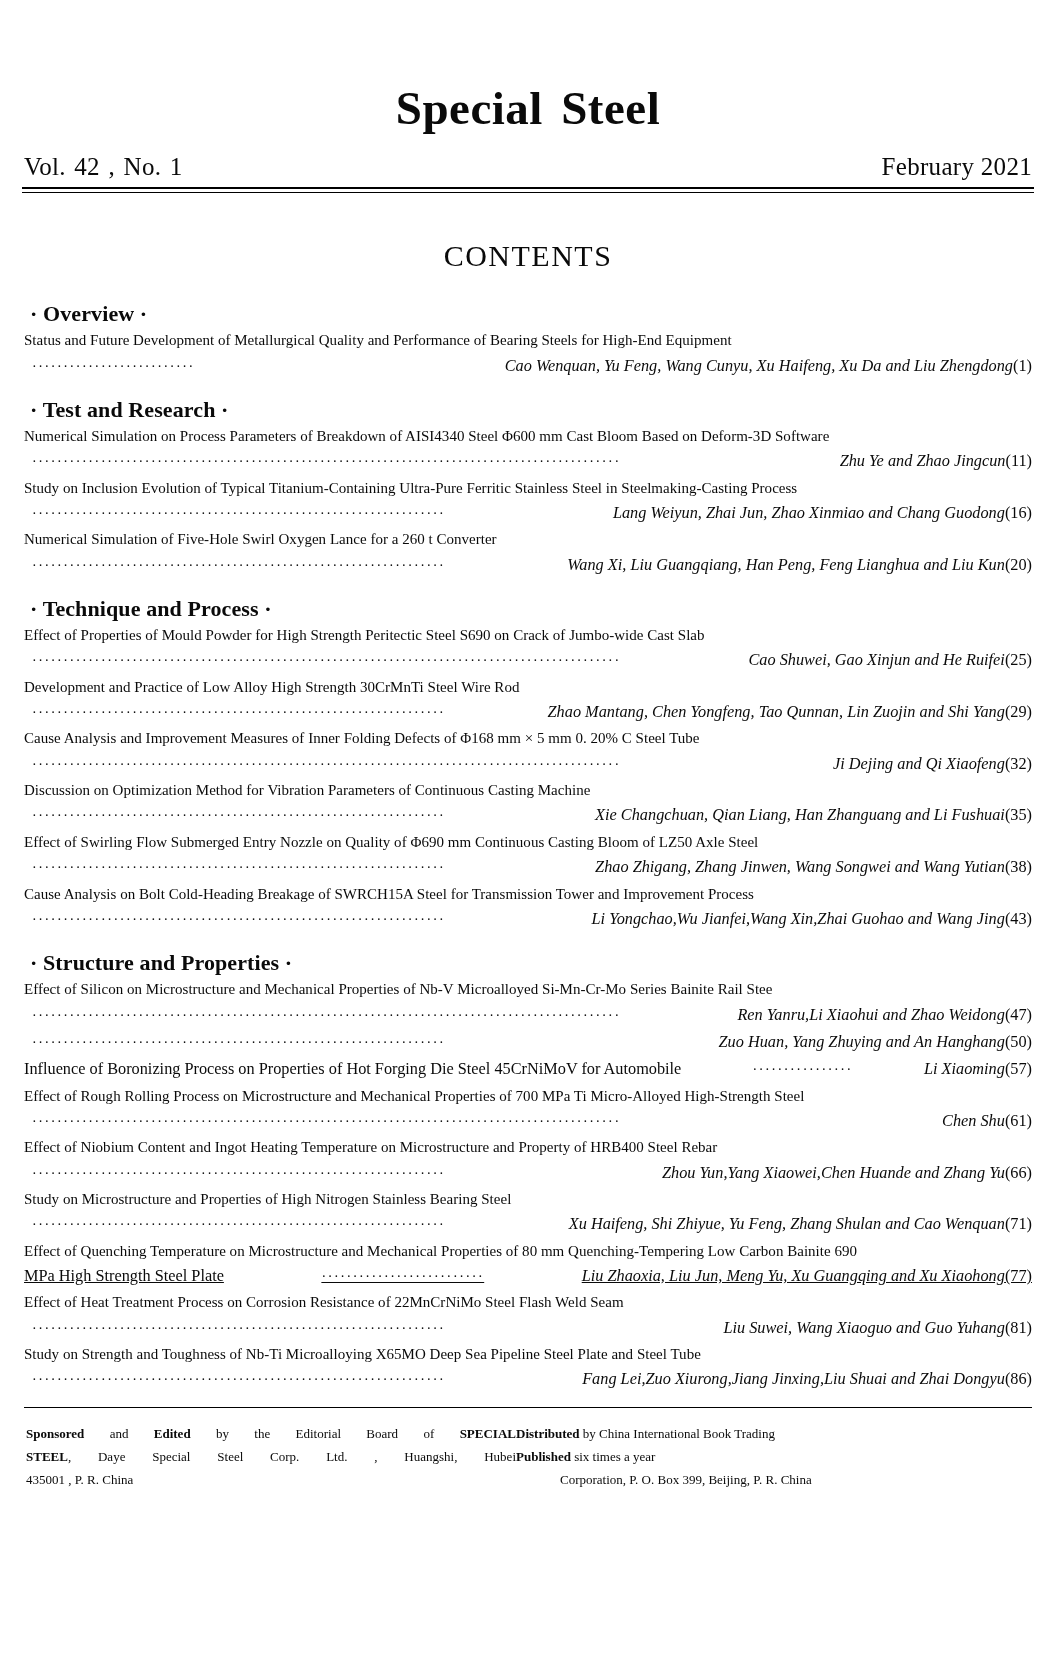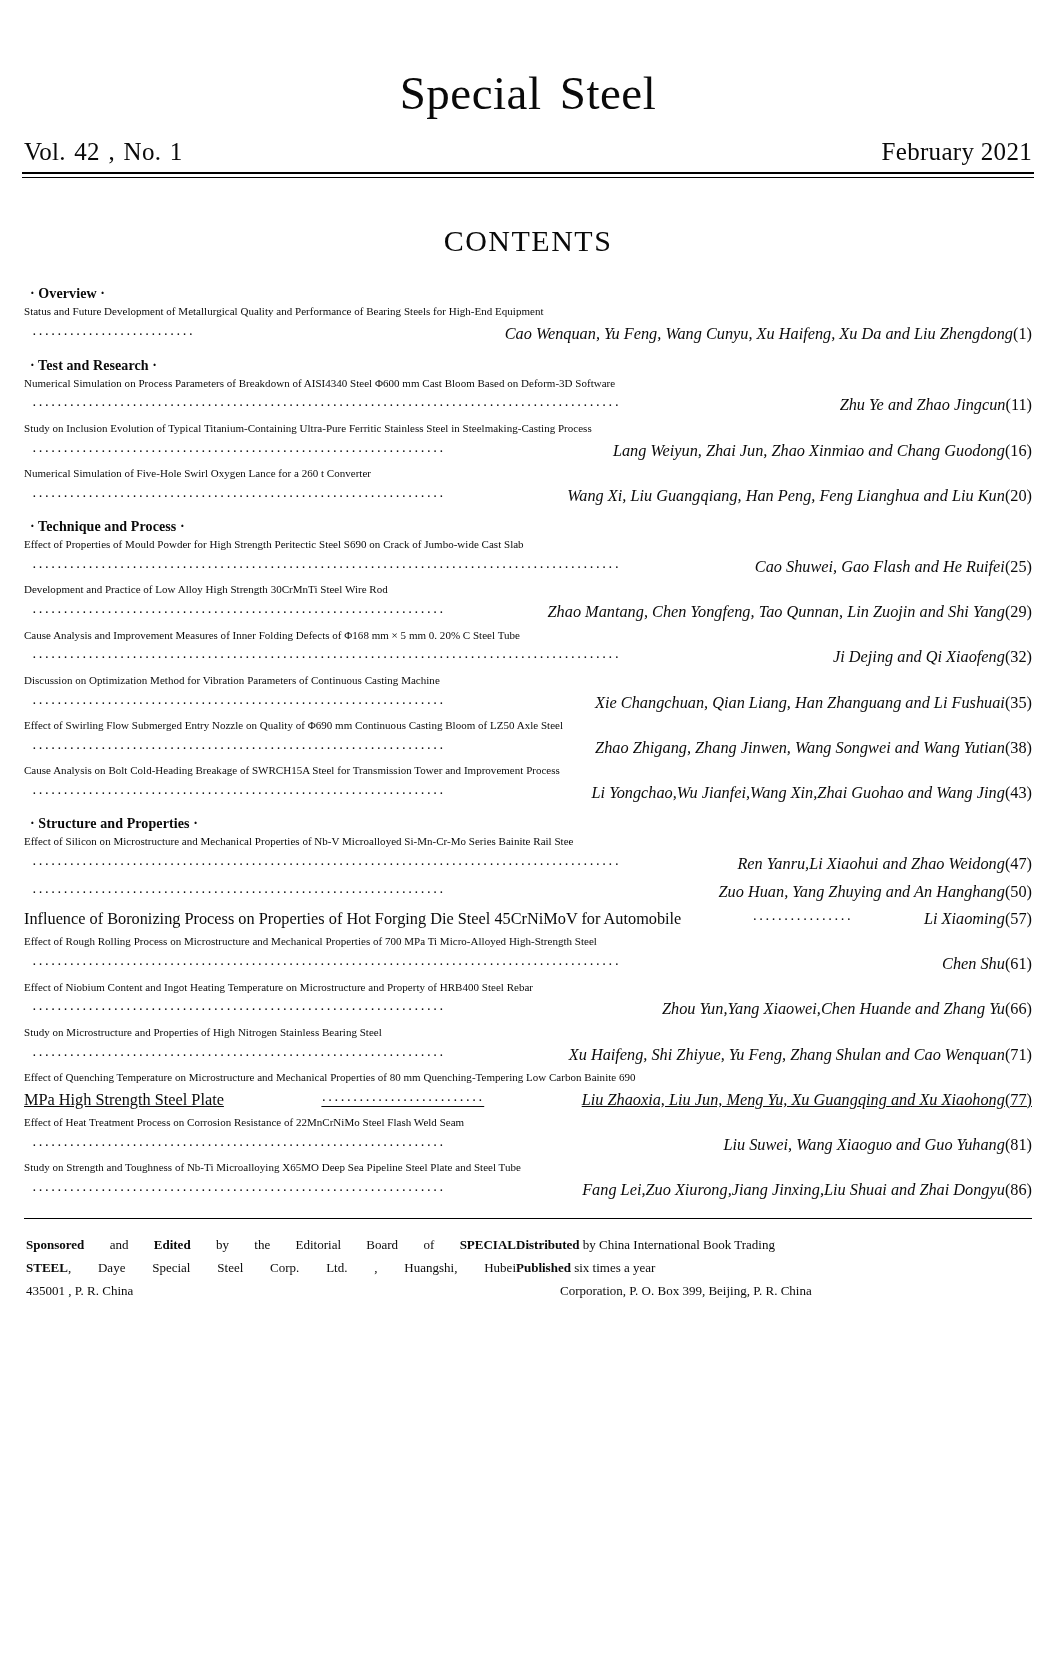--- a/index.html
+++ b/index.html
@@ -22,24 +22,24 @@
     padding: 0 22px;
   }
 
   
   .masthead {
     padding-top: 68px;
   }
   .journal-title {
     text-align: center;
     font-size: 47px;
-    font-weight: normal;
+    font-weight: bold;
     letter-spacing: 0.5px;
     line-height: 1.05;
-    margin: 1px;
+    margin: 16px;
     word-spacing: 6px;
   }
   .issue-line {
     display: flex;
     justify-content: space-between;
     align-items: flex-start;
     font-size: 25px;
     margin-top: 20px;
     padding: 0 2px;
   }
@@ -60,31 +60,31 @@
     font-weight: normal;
     letter-spacing: 1.5px;
     margin: 46px 0 28px 0;
   }
 
   
   .toc {
     padding: 0 2px;
   }
   .section-head {
-    font-size: 14px;
+    font-size: 22px;
     font-weight: bold;
-    margin: 10px 0 1px 6px;
+    margin: 18px 0 1px 6px;
     letter-spacing: 0.1px;
     white-space: nowrap;
   }
   .entry {
     margin: 0 0 1px 0;
   }
   .entry-title {
-    font-size: 11px;
+    font-size: 15px;
     line-height: 1.62;
     text-align: justify;
     letter-spacing: 0.02px;
   }
   .pageno { font-style: normal; }
 
   
   .entry-inline {
     font-size: 16.3px;
     line-height: 1.62;
@@ -223,21 +223,21 @@
           <span class="pageno">(20)</span>
       </div>
     </div>
 
     <div class="section-head">· Technique and Process ·</div>
 
     <div class="entry">
       <div class="entry-title">Effect of Properties of Mould Powder for High Strength Peritectic Steel S690 on Crack of Jumbo-wide Cast Slab</div>
       <div class="authors-row">
         <span class="ld">······························································································</span>
-        <span class="a">Cao Shuwei, Gao Flash and He Ruifei</span>
+        <span class="a">Cao Shuwei, Gao Xinjun and He Ruifei</span>
           <span class="pageno">(25)</span>
       </div>
     </div>
 
     <div class="entry">
       <div class="entry-title">Development and Practice of Low Alloy High Strength 30CrMnTi Steel Wire Rod</div>
       <div class="authors-row">
         <span class="ld">··································································</span>
         <span class="a">Zhao Mantang, Chen Yongfeng, Tao Qunnan, Lin Zuojin and Shi Yang</span>
           <span class="pageno">(29)</span>

